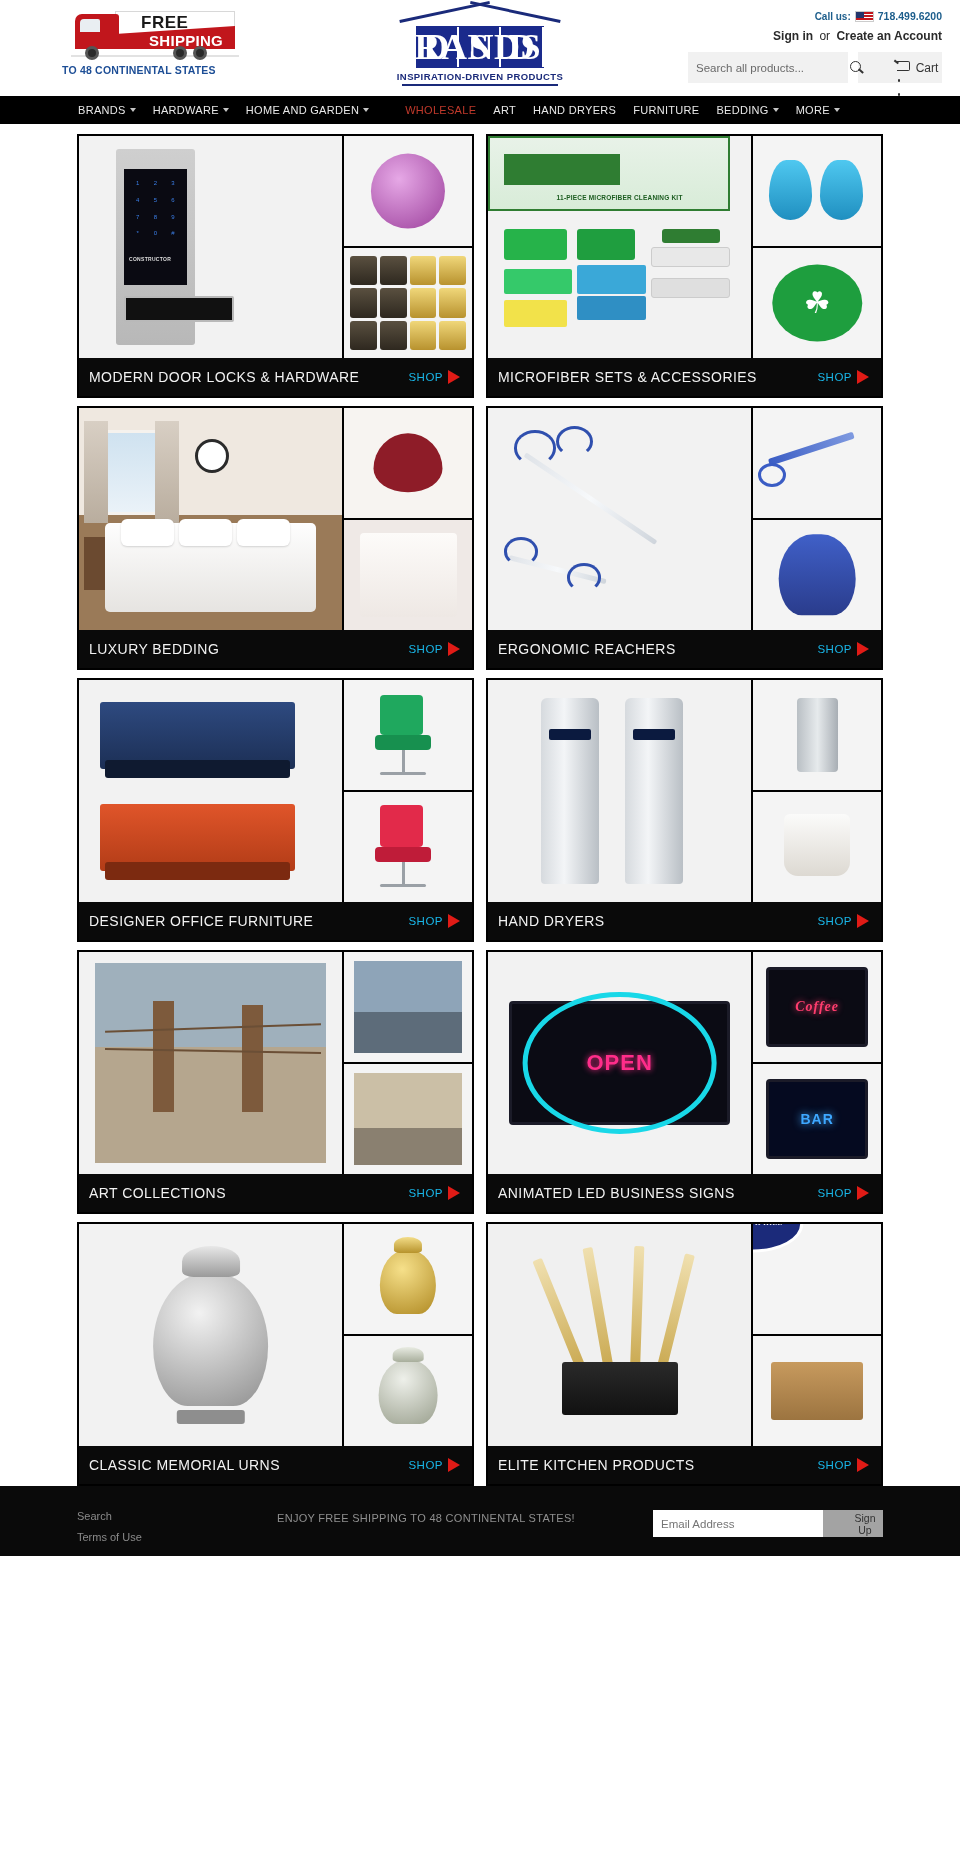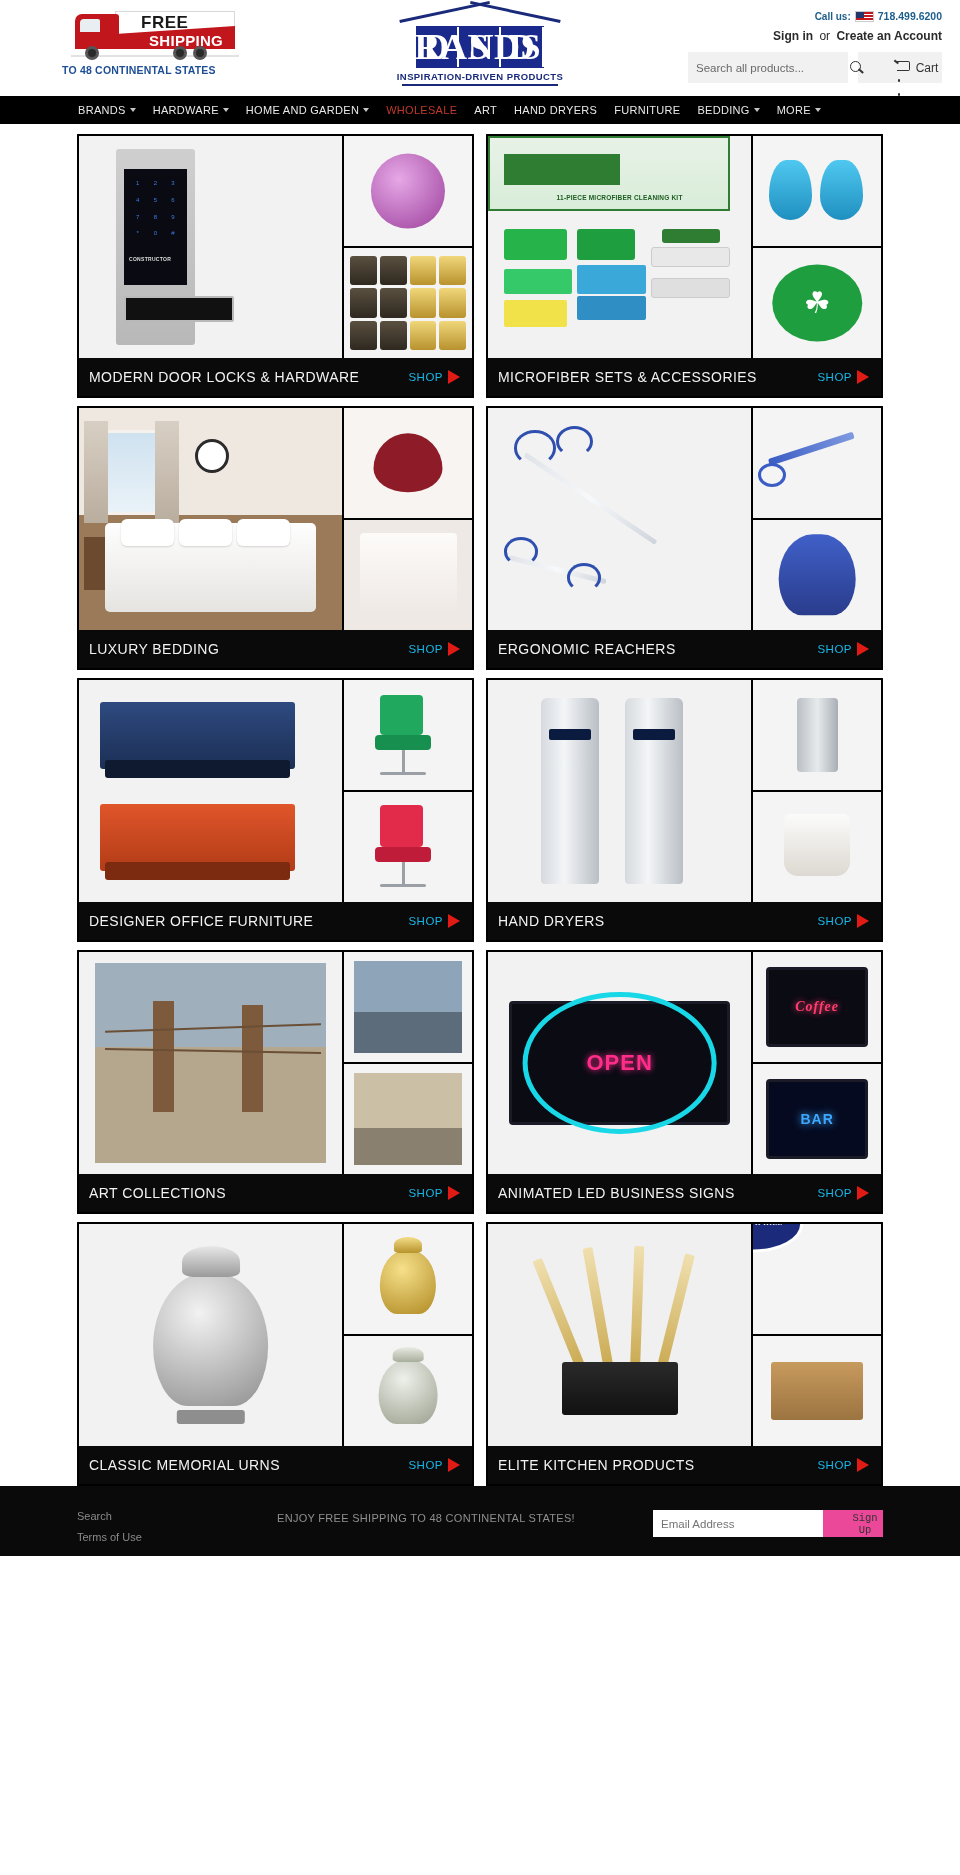--- a/index.html
+++ b/index.html
@@ -164,21 +164,21 @@
   
   .nav {
     height: 28px; background: #000;
     display: flex; align-items: center; padding-left: 78px; gap: 17px;
   }
   .nav-item {
     color: #e8e8e8; font-size: 11px; letter-spacing: .3px;
     display: flex; align-items: center; gap: 4px; cursor: pointer;
     white-space: nowrap;
   }
-  .nav-item.accent { color: #c0392b; }
+  .nav-item.accent { color: #c0392b; margin-left: 19px; }
   .chev {
     width: 0; height: 0; border-left: 3.5px solid transparent;
     border-right: 3.5px solid transparent; border-top: 4px solid currentColor;
     opacity: .85;
   }
 
   
   .wrap { padding: 10px 0 0 0; background: #fff; }
   .grid {
     width: 806px; margin: 0 auto;
@@ -299,23 +299,23 @@
     flex: 1; color: #8f8f8f; font-size: 11px; letter-spacing: .3px;
     padding-top: 2px; text-align: left;
   }
   .f-right { width: 230px; display: flex; }
   .f-email {
     flex: 1; height: 27px; background: #fff; border: none; outline: none;
     padding: 0 8px; font-size: 11.5px; color: #444;
     font-family: "Liberation Sans", sans-serif;
   }
   .f-signup {
-    width: 62px; height: 27px; background: #ec4899; border: none;
+    width: 62px; height: 27px; background: #a3a3a3; border: none;
     font-size: 10.5px; color: #333; cursor: pointer;
-    font-family: Liberation Mono, monospace;
+    font-family: Liberation Sans, sans-serif;
     padding-left: 24px;
   }
 </style>
 </head>
 <body>
 
 <div class="header">
 
   <div class="free-ship">
     <div class="truck-wrap">

